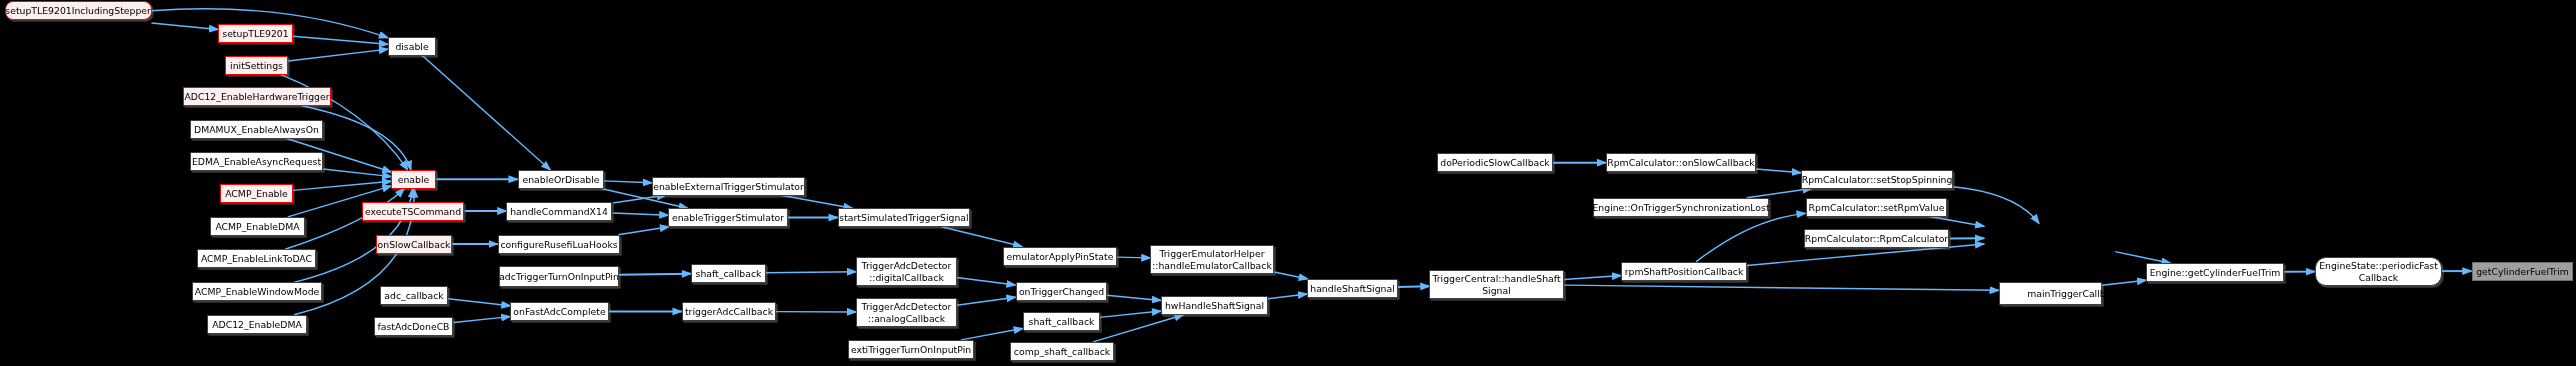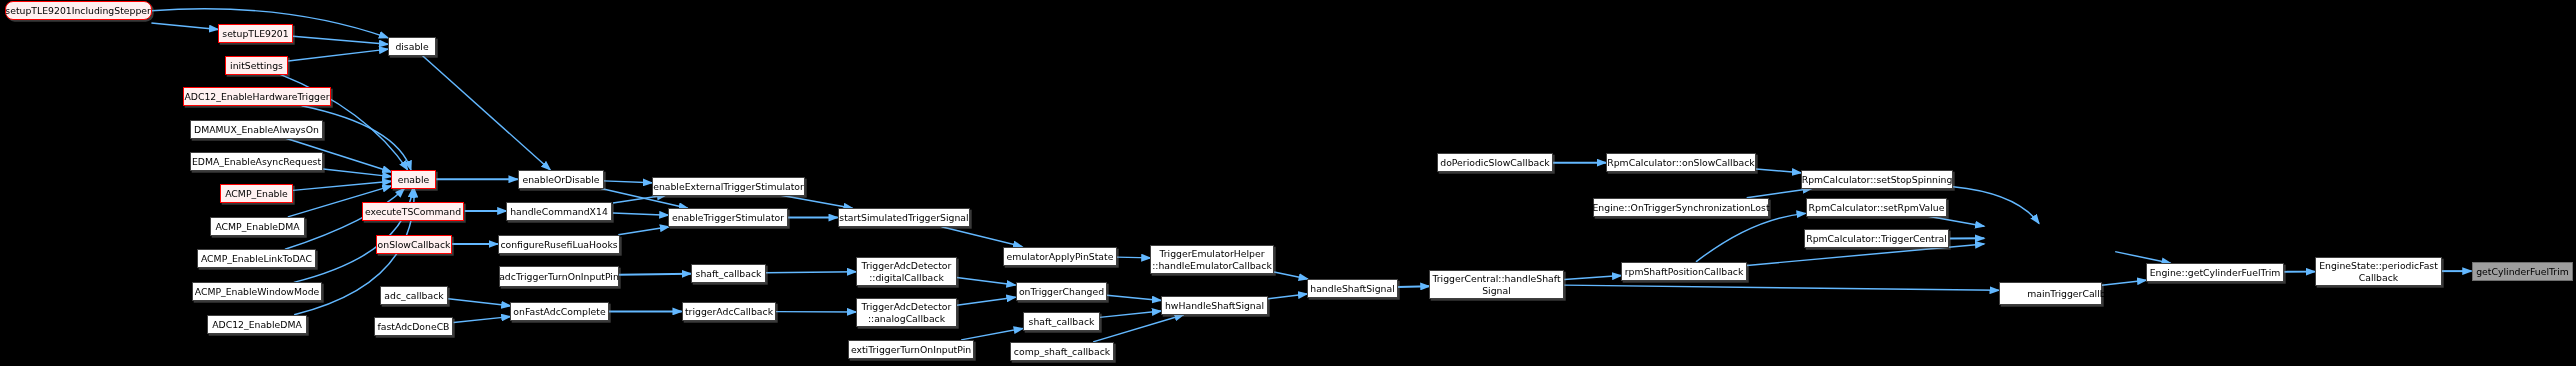--- a/index.html
+++ b/index.html
@@ -253,29 +253,29 @@
     <div class="node default" style="left: 1621px; top: 262px; width: 126px; height: 18.5px;">
       <div class="lbl">rpmShaftPositionCallback</div>
     </div>
     <div class="node default" style="left: 1801px; top: 170px; width: 152px; height: 18.5px;">
       <div class="lbl">RpmCalculator::setStopSpinning</div>
     </div>
     <div class="node default" style="left: 1806px; top: 198px; width: 141px; height: 18.5px;">
       <div class="lbl">RpmCalculator::setRpmValue</div>
     </div>
     <div class="node default" style="left: 1804px; top: 229px; width: 145px; height: 18.5px;">
-      <div class="lbl">RpmCalculator::TriggerCentral</div>
+      <div class="lbl">RpmCalculator::RpmCalculator</div>
     </div>
     <div class="node default" style="left: 1999px; top: 282px; width: 103px; height: 23px; padding-left: 48px;">
       <div class="lbl">mainTriggerCallback</div>
     </div>
     <div class="node default" style="left: 2146px; top: 263px; width: 138px; height: 18.5px;">
       <div class="lbl">Engine::getCylinderFuelTrim</div>
     </div>
-    <div class="node default" style="left: 2315px; top: 257px; width: 127px; height: 29px;">
+    <div class="node default" style="left: 2315px; top: 257px; width: 127px; height: 29px; border-radius: 11px;">
       <div class="lbl">EngineState::periodicFast</div>
       <div class="lbl">Callback</div>
     </div>
     <div class="node current" style="left: 2472px; top: 262px; width: 101px; height: 18.5px;">
       <div class="lbl">getCylinderFuelTrim</div>
     </div>
   </div>
 
 
 </body></html>

